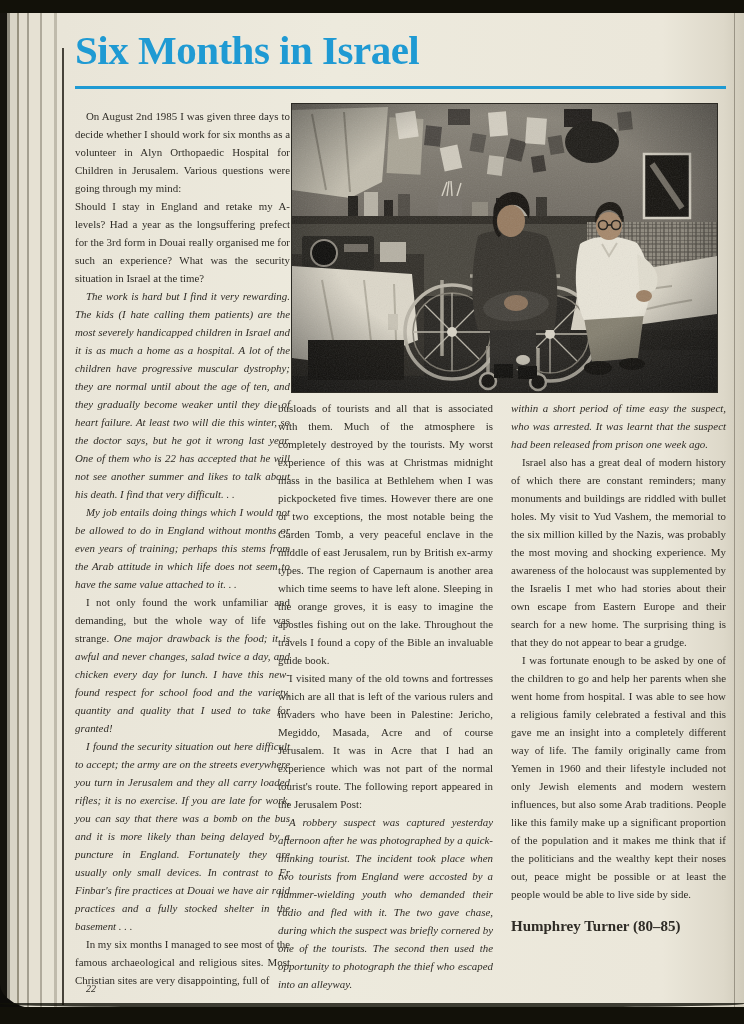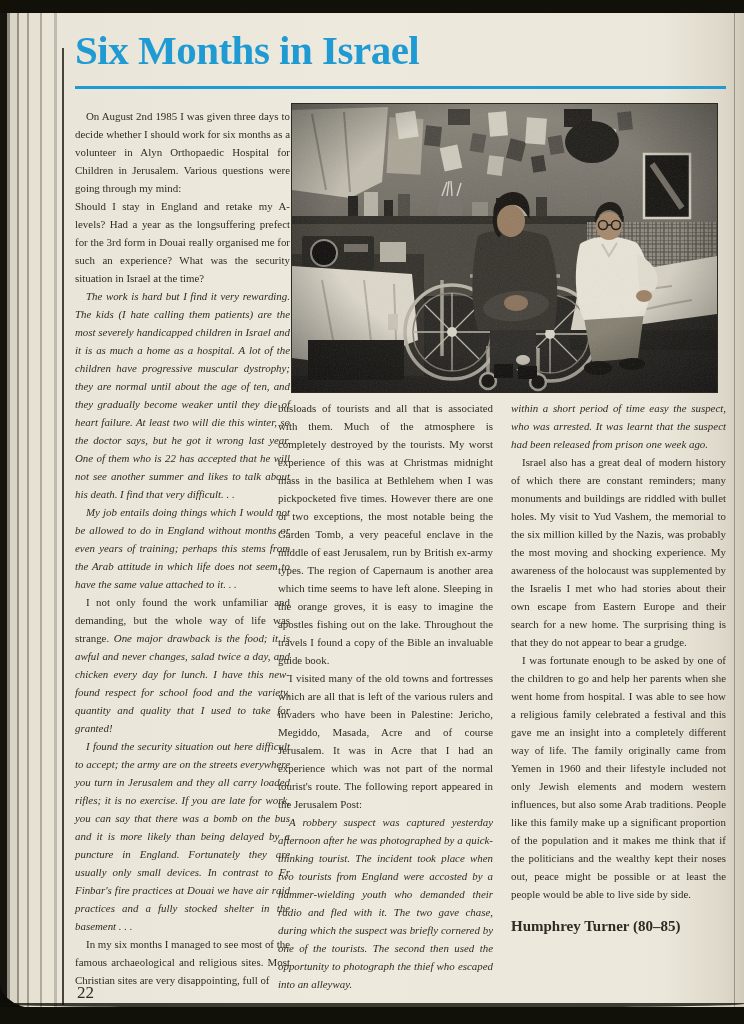--- a/index.html
+++ b/index.html
@@ -32,21 +32,21 @@
   .col{position:absolute;width:215px;color:#2f2c26;font-size:10.9px;line-height:18px;
        text-align:justify;z-index:4;}
   .col1{left:13px;top:96px;}
   .col2{left:216px;top:388px;}
   .col3{left:449px;top:388px;}
   .col p{margin:0;}
   .ind{text-indent:11px;}
   .it{font-style:italic;}
   .byline{margin-top:14px !important;font-weight:700;font-size:15px;}
   .credit{margin-top:13px !important;font-style:italic;}
-  .pagenum{position:absolute;left:15px;top:972px;font-size:17px;color:#2f2c26;z-index:4;}
+  .pagenum{position:absolute;left:24px;top:972px;font-size:10px;color:#2f2c26;z-index:4;font-style:italic;}
 </style>
 </head>
 <body>
 
 <div class="scene">
   <div class="edge-stack"></div>
 
   <div class="page">
     <div class="left-rule"></div>
     <h1 class="title">Six Months in Israel</h1>

